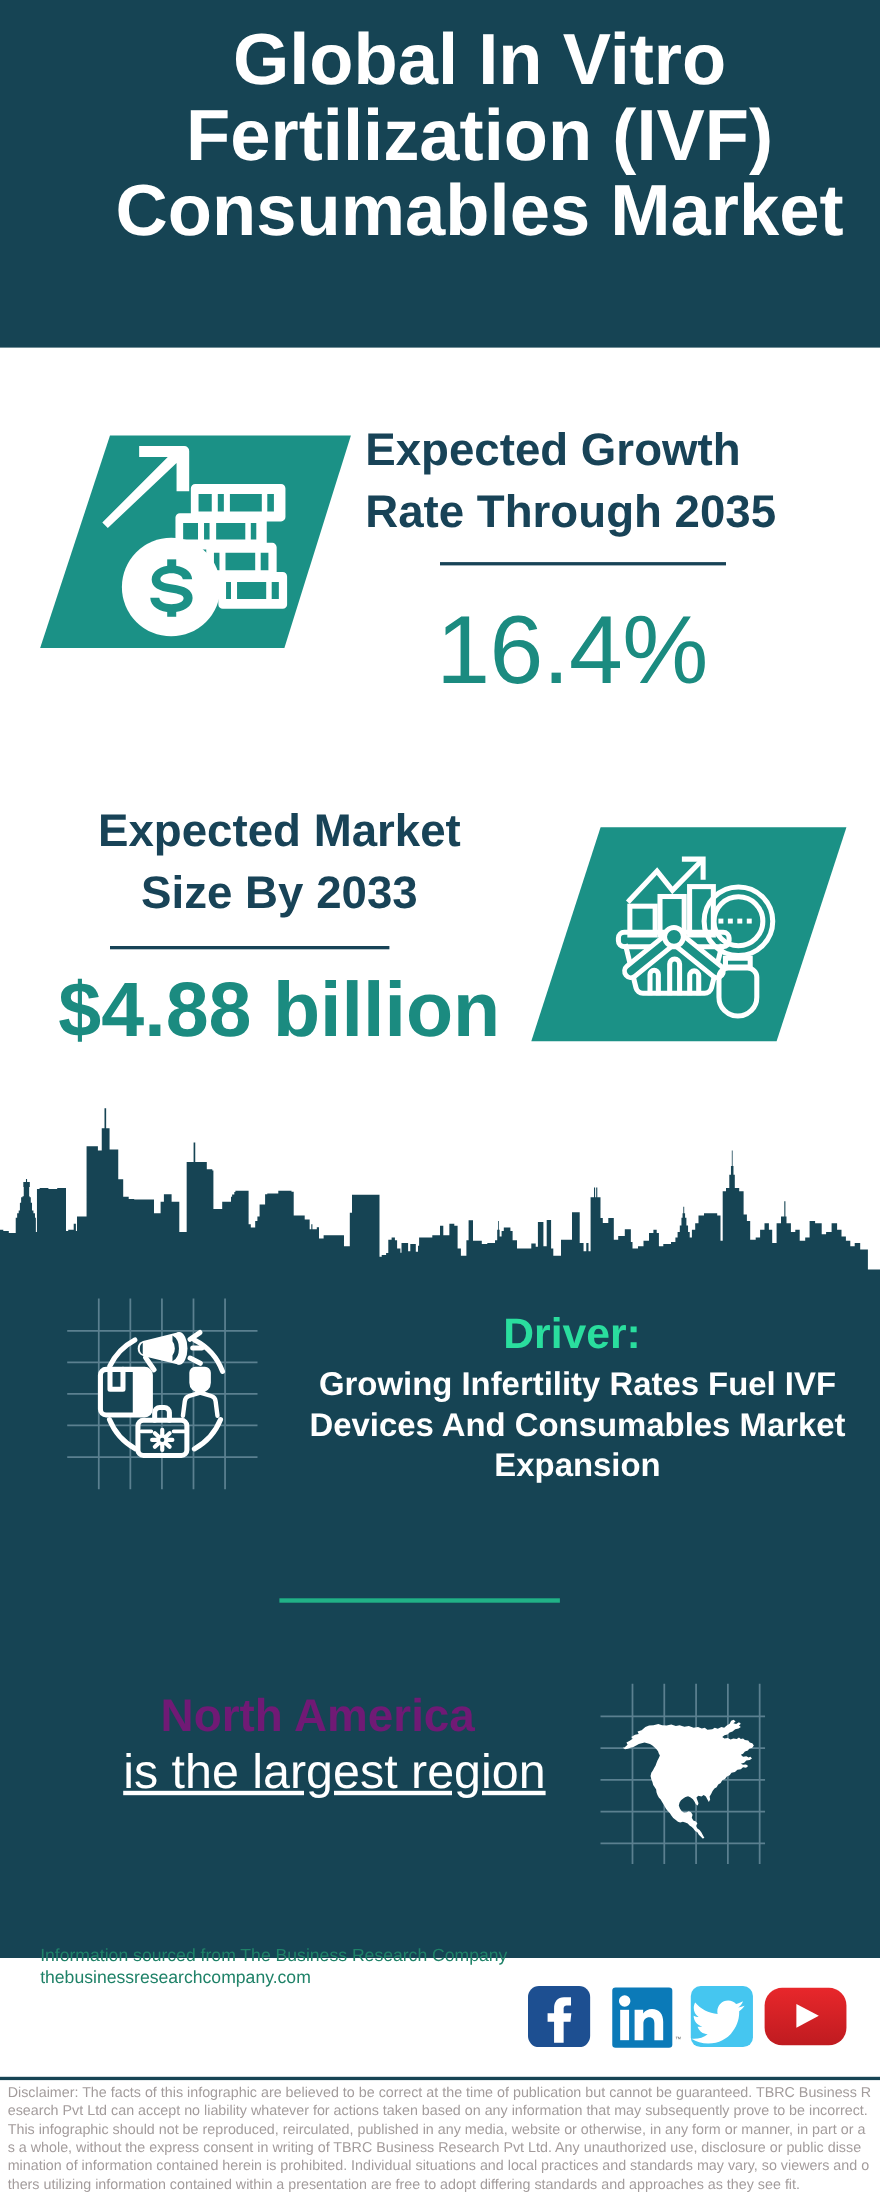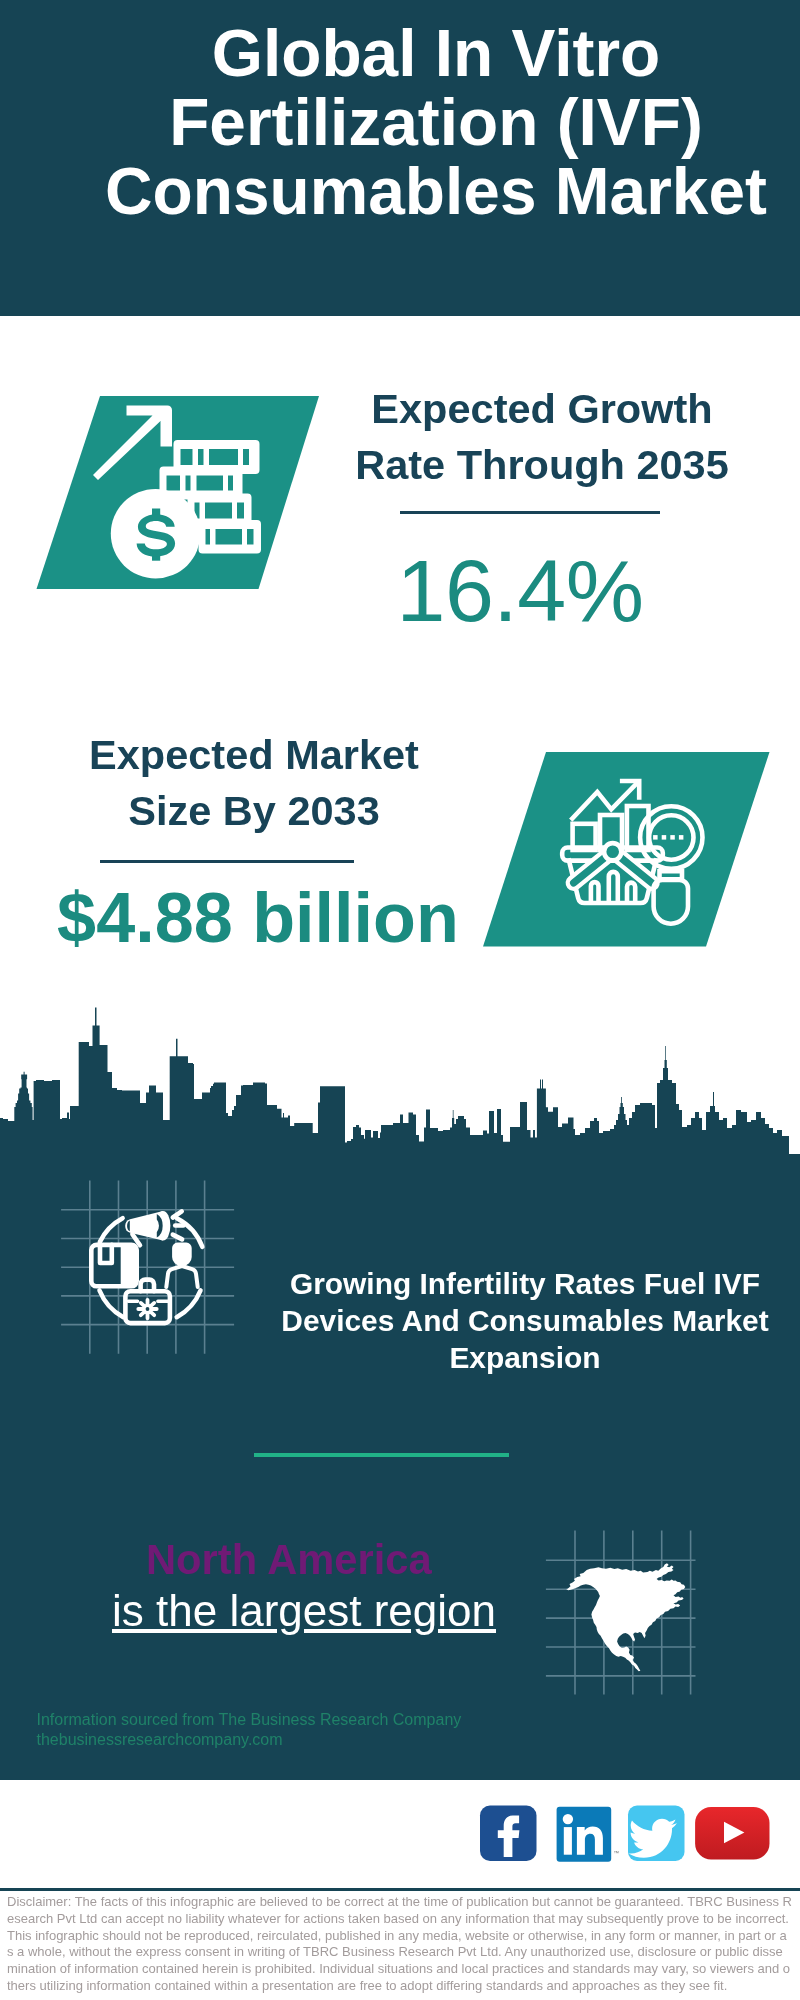--- a/index.html
+++ b/index.html
@@ -11,49 +11,49 @@
   }
   #page { position:relative; width:800px; height:2000px; }
 
   
   .hdr { position:absolute; left:0; top:0; width:800px; height:316px; background:#164454; }
   .hdr-title { position:absolute; left:0; top:19px; width:800px; color:#fff;
                font-size:65.8px; font-weight:bold; line-height:69px; text-align:center;margin-left:36px; }
   .hdr-title .ln { display:block; }
 
   
-  .s1-label { position:absolute; left:332px; top:380.5px; width:420px; text-align:center;
+  .s1-label { position:absolute; left:332px; top:380.5px; width:420px; 
               color:#184357; font-size:41.5px; font-weight:bold; line-height:56px; }
   .s1-rule  { position:absolute; left:400px; top:511px; width:260px; height:3.4px; background:#184357; }
   .s1-value { position:absolute; left:325px; top:543px; width:390px; text-align:center;
               color:#1b8b80; font-size:88px; font-weight:normal; line-height:96px;
               letter-spacing:-0.5px; }
 
   
   .s2-label { position:absolute; left:44px; top:726.5px; width:420px; text-align:center;
               color:#184357; font-size:41.5px; font-weight:bold; line-height:56px; }
   .s2-rule  { position:absolute; left:99.8px; top:859.5px; width:254.5px; height:3.4px; background:#184357; }
-  .s2-value { position:absolute; left:53px; top:876px; width:410px; text-align:center;
+  .s2-value { position:absolute; left:53px; top:876px; width:410px; text-align:left;
               color:#1b8b80; font-size:70.2px; font-weight:bold; line-height:84px; }
 
   .tile { position:absolute; }
 
   .driver-head { position:absolute; left:260px; top:1192px; width:520px; text-align:center;
                  color:#2ade9e; font-size:38.8px; font-weight:bold; line-height:42px; }
   .driver-body { position:absolute; left:255px; top:1240px; width:540px; text-align:center;
-                 color:#fff; font-size:29.9px; font-weight:bold; line-height:37.1px;margin-top:25px; }
+                 color:#fff; font-size:29.9px; font-weight:bold; line-height:37.1px; }
   .mid-rule { position:absolute; left:254px; top:1453px; width:255px; height:4px; background:#21b287; }
 
   .na-head { position:absolute; left:146px; top:1538px; width:307px; text-align:left;
              color:#701a75; font-size:41.7px; font-weight:bold; line-height:44px; }
   .na-body { position:absolute; left:104px; top:1586px; width:400px; text-align:center;
              color:#fff; font-size:44px; font-weight:normal; line-height:49.6px;text-decoration:underline; }
 
   
-  .src { position:absolute; left:36.5px; top:1710px; width:440px; color:#1f8268;
+  .src { position:absolute; left:36.5px; top:1769px; width:440px; color:#1f8268;
          font-size:16px; line-height:19.9px; }
   .socials { position:absolute; }
   .sep { position:absolute; left:0; top:1888px; width:800px; height:3.2px; background:#164454; }
   .disc { position:absolute; left:7px; top:1894px; width:786px; color:#a39c9c;
           font-size:13px; line-height:16.75px; word-break:break-all; }
 </style>
 </head>
 <body>
 
 <div id="page">
@@ -184,20 +184,21 @@
         <path fill="#164454" d="M129.8,1220.6 a4,5.6 0 0 0 0,10.6 z"></path>
       </g>
       <path d="M132.4,1234.2 L140,1245.2"></path>
 
       <path d="M172.8,1217.5 L181.7,1211.4"></path>
       <path d="M175.2,1225.5 H183.4"></path>
       <path d="M172.8,1234.6 L182.1,1239.4"></path>
     </g>
   </svg>
 
+  <div class="driver-head">Driver:</div>
   <div class="driver-body">
     <span>Growing Infertility Rates Fuel IVF</span><br>
     <span>Devices And Consumables Market</span><br>
     <span>Expansion</span>
   </div>
   <div class="mid-rule"></div>
 
   <svg class="tile" style="left:540px;top:1525px" width="170" height="180" viewBox="540 1525 170 180">
     <g stroke="#5b8090" stroke-width="1.6">
       <path d="M575,1530.6 V1694.6 M603.9,1530.6 V1694.6 M632.8,1530.6 V1694.6 M661.7,1530.6 V1694.6 M690.6,1530.6 V1694.6"></path>

